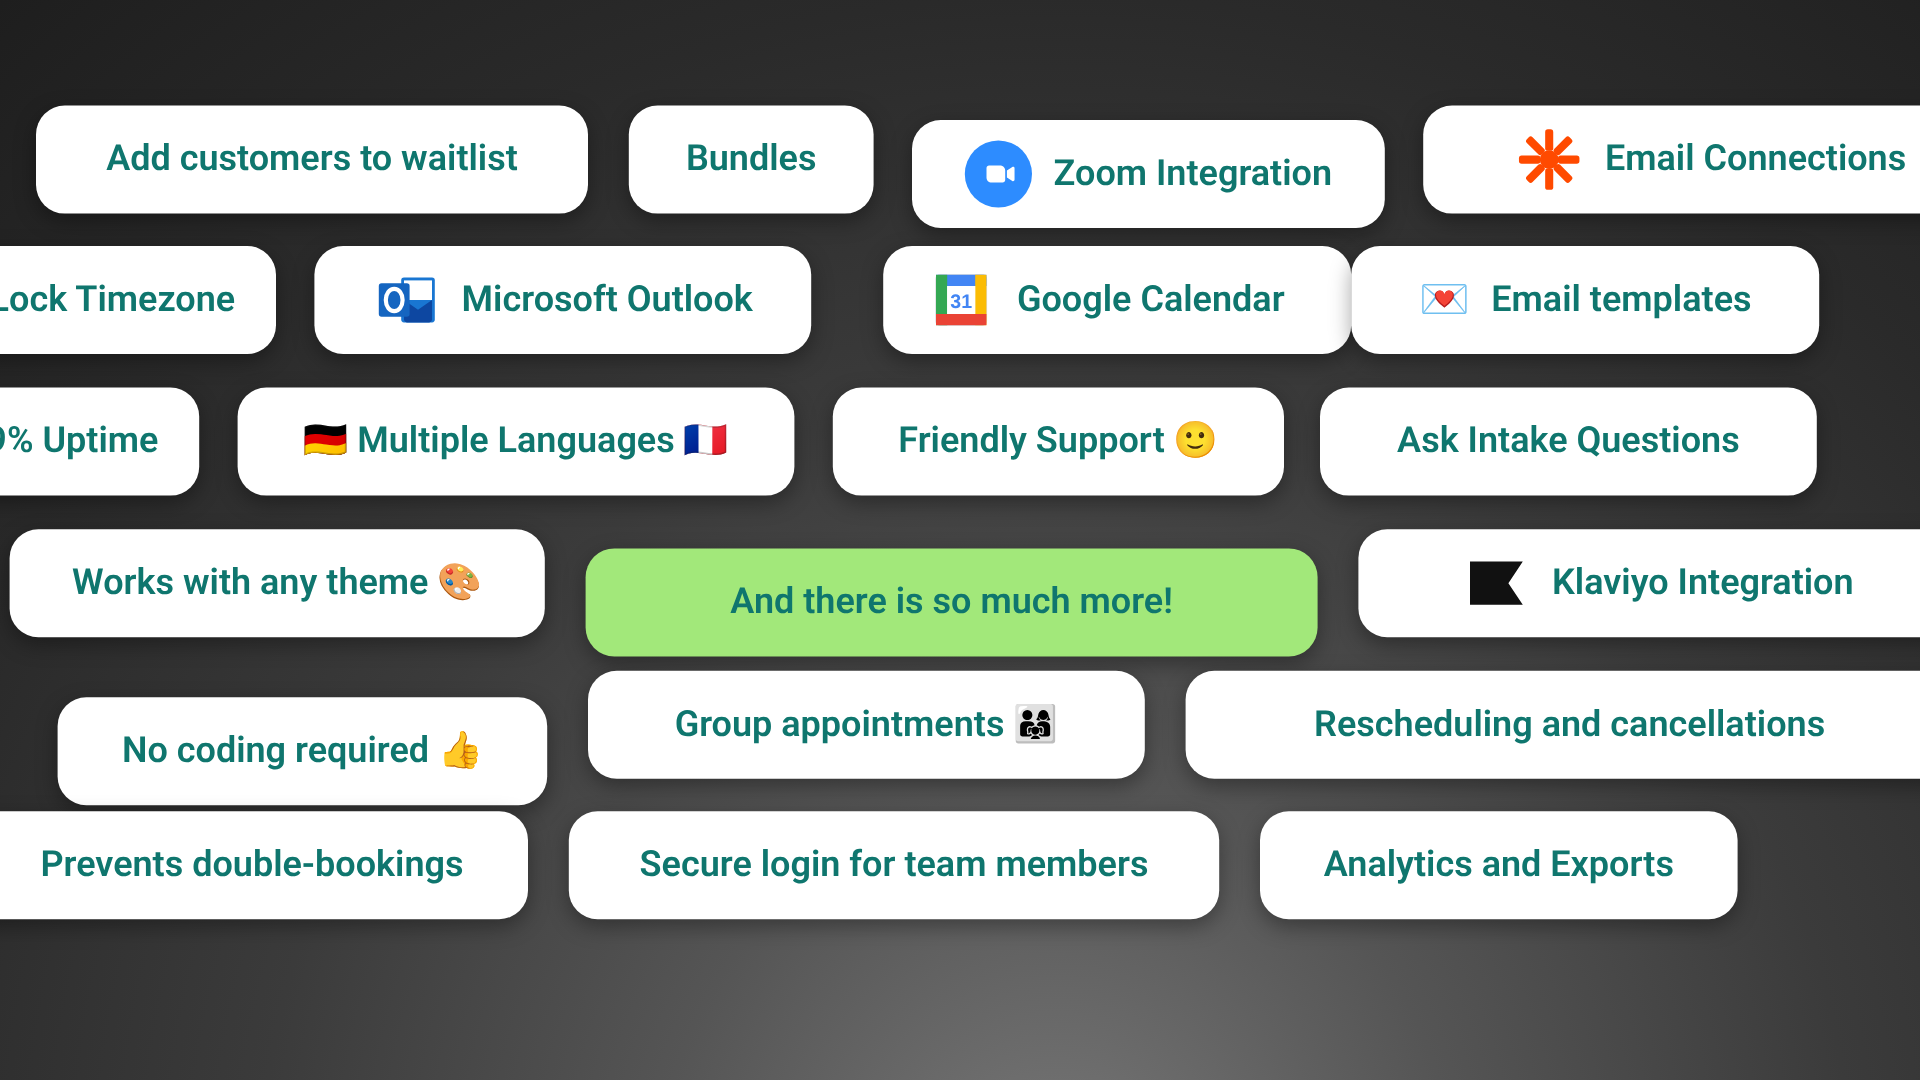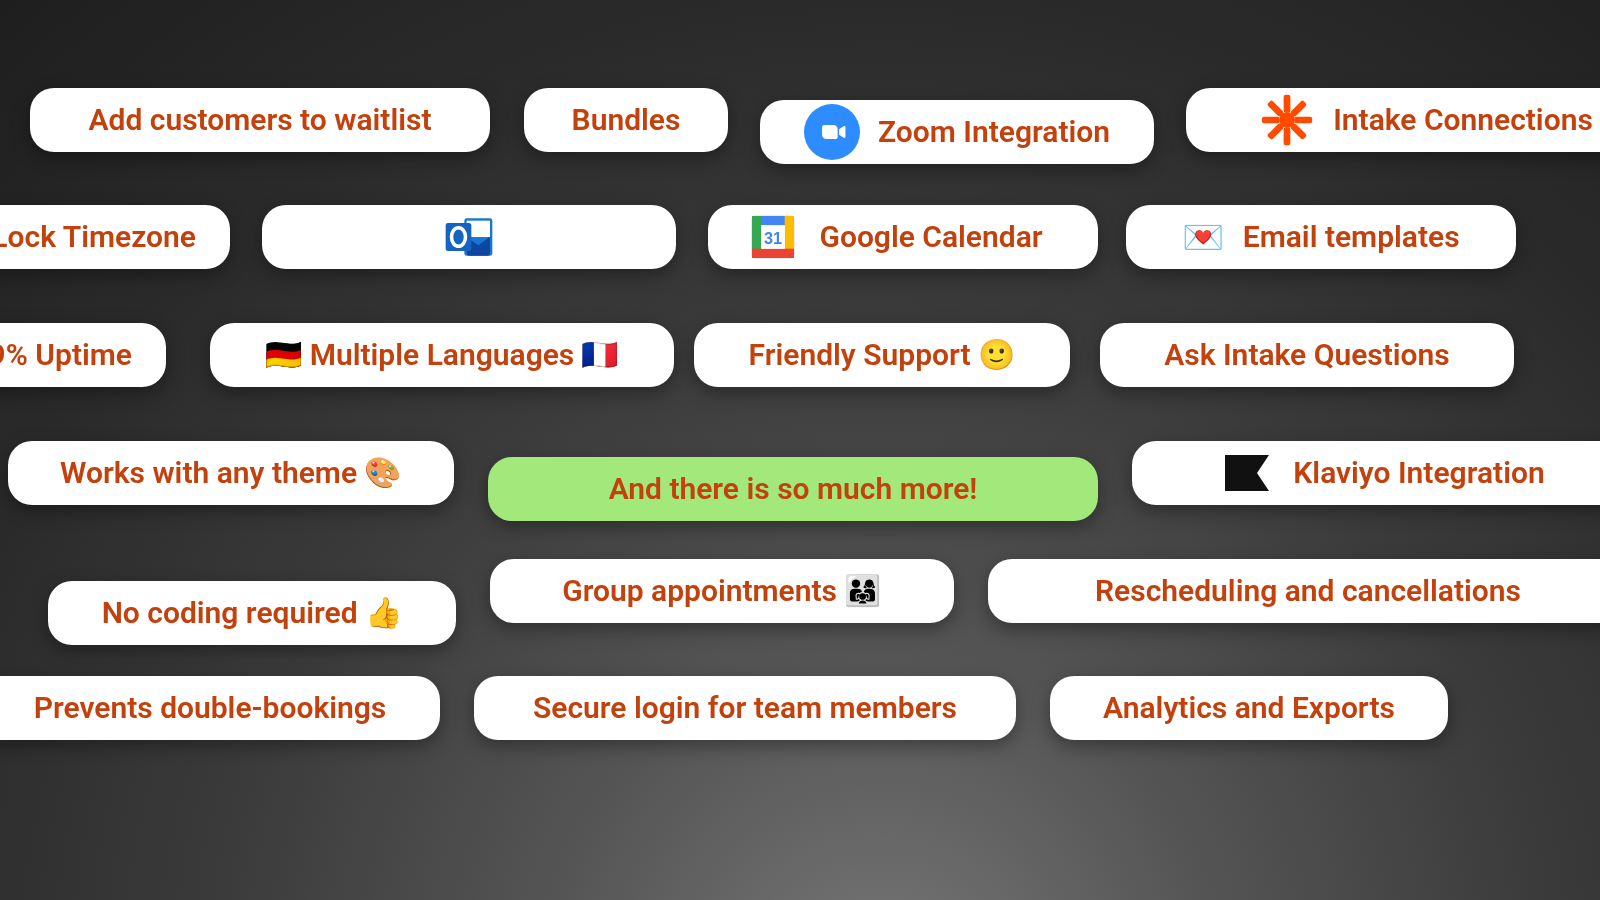--- a/index.html
+++ b/index.html
@@ -11,24 +11,24 @@
     }
     .pill {
       position: absolute;
       background: #ffffff;
       border-radius: 24px;
       display: flex;
       align-items: center;
       justify-content: center;
       gap: 18px;
       padding: 0 34px;
-      height: 64px;
+      height: 90px;
       font-size: 30px;
       font-weight: 600;
-      color: #c2410c;
+      color: #0f766e;
       box-shadow: 0 6px 18px rgba(0,0,0,0.35);
       white-space: nowrap;
       text-align: right;
     }
     .pill.highlight {
       background: #a2e87a;
       box-shadow: 0 6px 18px rgba(0,0,0,0.35);
       margin-top: 16px;
     }
     .pill .label { line-height: 1; }
@@ -87,38 +87,39 @@
           <rect x="5" y="44" width="32" height="12" rx="4"></rect>
           <rect x="63" y="44" width="32" height="12" rx="4"></rect>
           <rect x="44" y="5" width="12" height="32" rx="4" transform="rotate(45 50 50)"></rect>
           <rect x="44" y="63" width="12" height="32" rx="4" transform="rotate(45 50 50)"></rect>
           <rect x="5" y="44" width="32" height="12" rx="4" transform="rotate(45 50 50)"></rect>
           <rect x="63" y="44" width="32" height="12" rx="4" transform="rotate(45 50 50)"></rect>
           <circle cx="50" cy="50" r="14"></circle>
         </g>
       </svg>
   </span>
-  <span class="label">Intake Connections</span>
+  <span class="label">Email Connections</span>
 </div>
 
 <div class="pill" style="left:-60px; top:205px; width:290px; border-top-left-radius:0; border-bottom-left-radius:0; justify-content:flex-end;">
   <span class="label">Lock Timezone</span>
 </div>
 <div class="pill" style="left:262px; top:205px; width:414px;">
   <span class="icon outlook-icon">
     <svg viewBox="0 0 48 48">
         <rect x="20" y="8" width="24" height="32" rx="2" fill="#1976d2"></rect>
         <rect x="22" y="10" width="20" height="14" fill="#fff"></rect>
         <path d="M22 24 l10 7 10-7 v14 c0 1-1 2-2 2H24c-1 0-2-1-2-2z" fill="#0d47a1"></path>
         <rect x="4" y="12" width="22" height="24" rx="2" fill="#1565c0"></rect>
         <ellipse cx="15" cy="24" rx="6" ry="8" fill="none" stroke="#fff" stroke-width="3"></ellipse>
       </svg>
   </span>
+  <span class="label">Microsoft Outlook</span>
 </div>
-<div class="pill" style="left:708px; top:205px; width:390px;padding-left:16px;">
+<div class="pill" style="left:736px; top:205px; width:390px;padding-left:16px;">
   <span class="icon gcal-icon">
     <svg viewBox="0 0 48 48">
         <rect x="6" y="6" width="36" height="36" rx="3" fill="#fff" stroke="#dadce0" stroke-width="1"></rect>
         <rect x="6" y="6" width="36" height="8" fill="#4285f4"></rect>
         <rect x="6" y="6" width="8" height="36" fill="#34a853"></rect>
         <rect x="34" y="6" width="8" height="36" fill="#fbbc04"></rect>
         <rect x="6" y="34" width="36" height="8" fill="#ea4335"></rect>
         <rect x="14" y="14" width="20" height="20" fill="#fff"></rect>
         <text x="24" y="30" text-anchor="middle" font-family="Arial" font-size="14" font-weight="700" fill="#4285f4">31</text>
       </svg>
@@ -126,21 +127,21 @@
   <span class="label">Google Calendar</span>
 </div>
 <div class="pill" style="left:1126px; top:205px; width:390px;">
   <span class="emoji">💌</span>
   <span class="label">Email templates</span>
 </div>
 
 <div class="pill" style="left:-100px; top:323px; width:266px; border-top-left-radius:0; border-bottom-left-radius:0; justify-content:flex-end;">
   <span class="label">99.9% Uptime</span>
 </div>
-<div class="pill" style="left:198px; top:323px; width:464px;margin-left:12px;">
+<div class="pill" style="left:198px; top:323px; width:464px;">
   <span class="label">🇩🇪 Multiple Languages 🇫🇷</span>
 </div>
 <div class="pill" style="left:694px; top:323px; width:376px;">
   <span class="label">Friendly Support 🙂</span>
 </div>
 <div class="pill" style="left:1100px; top:323px; width:414px;">
   <span class="label">Ask Intake Questions</span>
 </div>
 
 <div class="pill" style="left:8px; top:441px; width:446px;">

